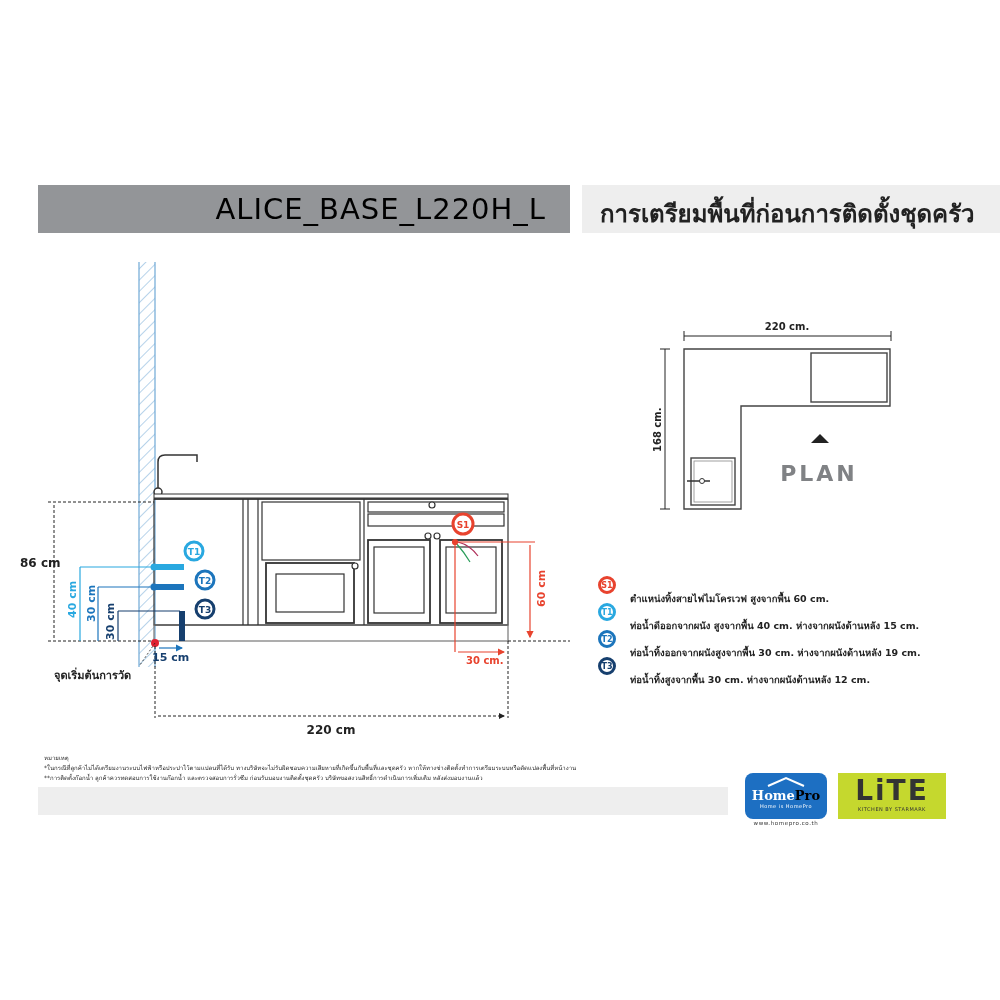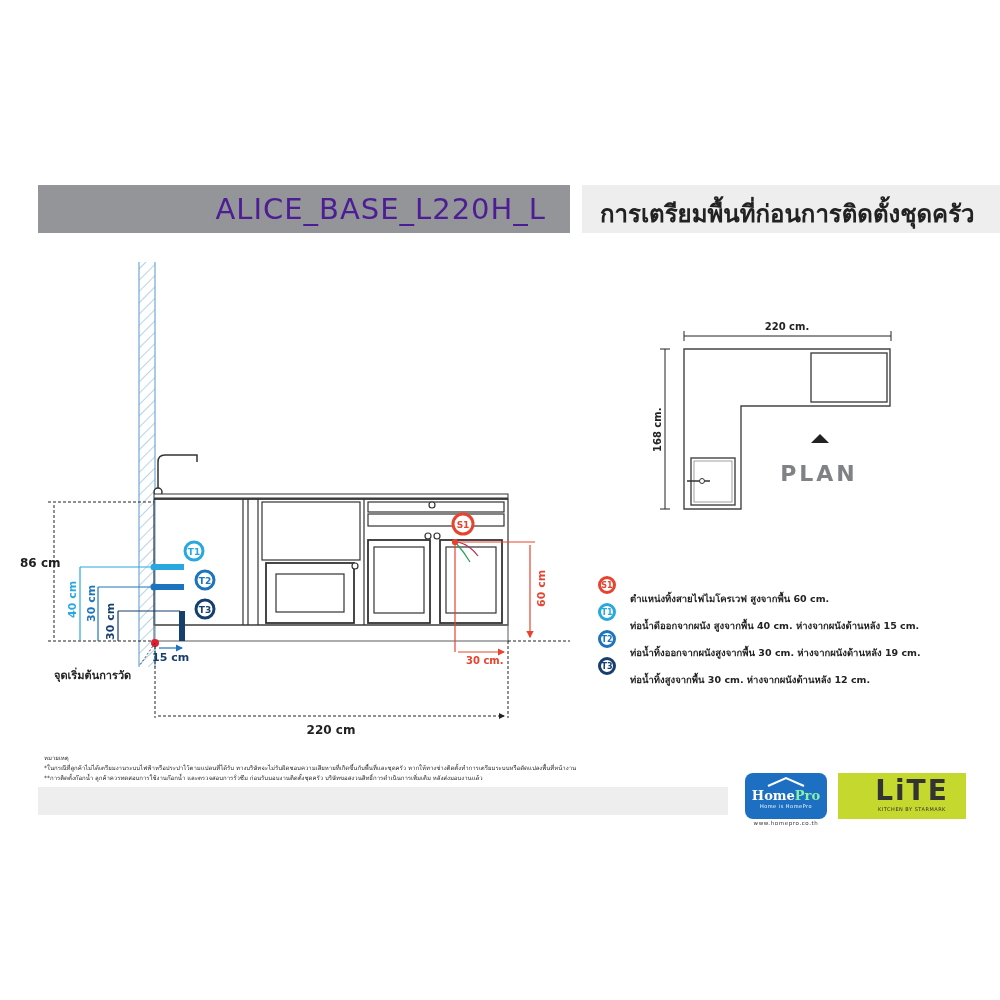--- a/index.html
+++ b/index.html
@@ -1,35 +1,35 @@
 <!DOCTYPE html>
 <html><head>
 <meta charset="utf-8">
 <style>
   html, body { margin:0; padding:0; background:#ffffff; }
   body { width:1000px; height:1000px; position:relative; overflow:hidden; font-family:"DejaVu Sans", sans-serif; }
   .abs { position:absolute; }
   .title-bar { left:38px; top:185px; width:532px; height:48px; background:#939598; }
-  .title-bar span { position:absolute; right:24px; top:7px; color:#4c1d95; font-size:29px; letter-spacing:1px; font-family:"DejaVu Sans", sans-serif; }
+  .title-bar span { position:absolute; right:24px; top:7px; color:#000000; font-size:29px; letter-spacing:1px; font-family:"DejaVu Sans", sans-serif; }
   .subtitle-bar { left:582px; top:185px; width:424px; height:48px; background:#eeeeee; }
   .subtitle-bar span { position:absolute; left:18px; top:9px; color:#222; font-size:24px; font-weight:bold; font-family:"DejaVu Sans", sans-serif; }
   svg text { font-family:"DejaVu Sans", sans-serif; }
   .legend { left:598px; top:572px; width:360px; }
   .legend-row { display:flex; align-items:center; height:26px; margin-bottom:1px; }
   .badge { width:18px; height:18px; border-radius:50%; border:3px solid; display:flex; align-items:center; justify-content:center; font-size:8px; font-weight:bold; margin-right:14px; box-sizing:border-box; }
   .legend-text { font-size:9.5px; color:#222; font-weight:bold; white-space:nowrap;margin-top:26px; }
   .notes { left:44px; top:753px; width:720px; font-size:6px; color:#222; line-height:10px; }
   .notes div { white-space:nowrap; }
   .footer-bar { left:38px; top:787px; width:690px; height:28px; background:#eeeeee; }
   .homepro { left:745px; top:773px; width:82px; height:46px; background:#1d6fc2; border-radius:8px; color:#fff; text-align:center; }
   .homepro .hp-name { font-family:"DejaVu Serif", serif; font-weight:bold; font-size:13px; margin-top:15px; }
-  .homepro .hp-name b { color:#86efac; }
+  .homepro .hp-name b { color:#000000; }
   .homepro .hp-tag { font-size:5px; letter-spacing:0.5px; }
   .homepro-url { left:745px; top:820px; width:82px; text-align:center; font-size:5.5px; color:#333; letter-spacing:0.6px; }
-  .lite { left:838px; top:773px; width:108px; height:46px; background:#c5d82e; text-align:center; color:#333;padding-left:20px; }
+  .lite { left:838px; top:773px; width:108px; height:46px; background:#c5d82e; text-align:center; color:#333; }
   .lite .lite-name { font-size:28px; font-weight:bold; letter-spacing:2px; margin-top:3px; line-height:30px; }
   .lite .lite-tag { font-size:5px; letter-spacing:0.5px; }
 </style>
 </head>
 <body>
 
 <div class="abs title-bar">
   <span>ALICE_BASE_L220H_L</span>
 </div>
 <div class="abs subtitle-bar">

